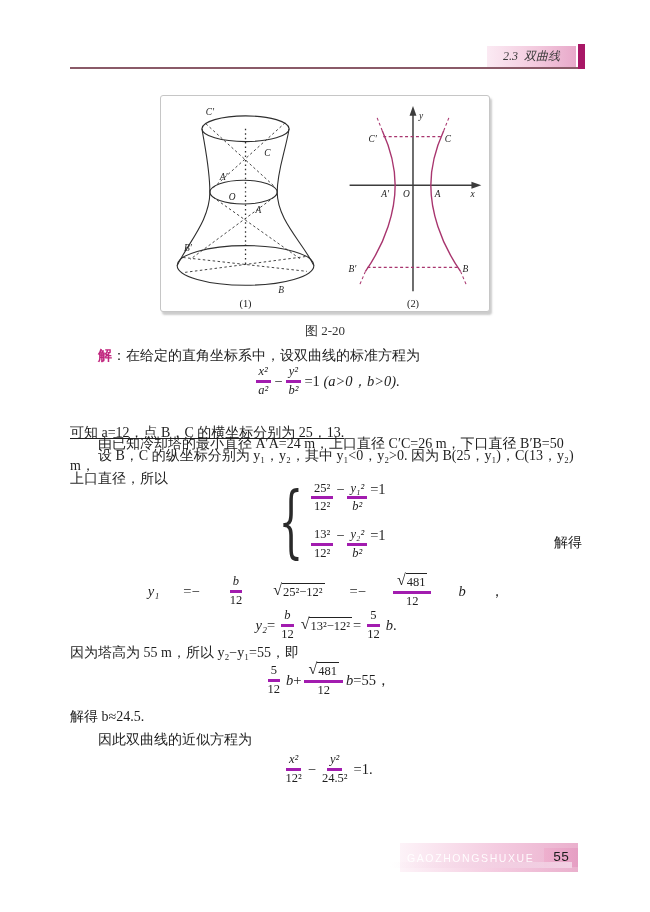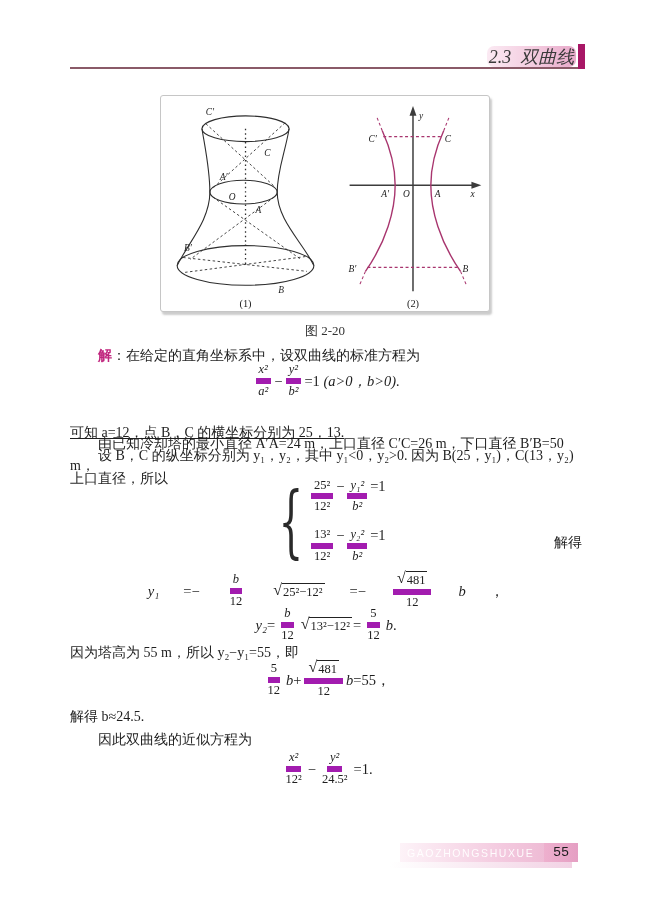--- a/index.html
+++ b/index.html
@@ -4,21 +4,21 @@
 <style>
   html,body{margin:0;padding:0;background:#ffffff;}
   .page{position:relative;width:650px;height:912px;background:#ffffff;overflow:hidden;
         font-family:"Liberation Serif","DejaVu Serif",serif;color:#222;}
 
   
   .header-rule{position:absolute;left:70px;top:67px;width:512px;height:2px;background:#8a5a68;}
   .section-badge{position:absolute;left:487px;top:46px;width:89px;height:21px;
        background:linear-gradient(to right,#fbeaf3 0%,#f3cade 55%,#e8a9ca 100%);
        display:flex;align-items:center;justify-content:center;
-       font-style:italic;font-size:18px;color:#3a3a3a;white-space:pre;border-radius:7px;}
+       font-style:italic;font-size:12px;color:#3a3a3a;white-space:pre;}
   .badge-bar{position:absolute;left:578px;top:44px;width:7px;height:25px;background:#a81766;}
 
   
   .figure-panel{position:absolute;left:160px;top:95px;width:330px;height:217px;background:#fff;
        border:1px solid #c6c6c6;border-radius:3px;
        box-shadow:2px 3px 2px rgba(110,110,110,.35);
        display:flex;justify-content:space-around;align-items:flex-start;padding-top:5px;box-sizing:border-box;}
   .figure-panel svg text{font-family:"Liberation Serif","DejaVu Serif",serif;font-style:italic;
        font-size:9.5px;fill:#222;}
   .figure-panel svg text.plain{font-style:normal;font-size:10.5px;}
@@ -29,33 +29,33 @@
   .indent{text-indent:28px;}
   .sol{color:#c0267e;font-weight:bold;}
 
   
   .eq{position:absolute;left:70px;width:512px;display:flex;align-items:center;justify-content:center;
       font-size:14.5px;color:#1e1e1e;}
   .tok{white-space:pre;}
   .it{font-style:italic;}
   .frac{display:inline-flex;flex-direction:column;align-items:center;margin:0 3px;
         font-size:12.5px;line-height:1.25;}
-  .frac .num{border-bottom:6px solid #a21caf;padding:0 3px;display:inline-flex;align-items:flex-end;justify-content:center;}
+  .frac .num{border-bottom:3px solid #a21caf;padding:0 3px;display:inline-flex;align-items:flex-end;justify-content:center;}
   .frac .den{padding:0 3px;}
   .rad{display:inline-flex;align-items:flex-start;margin:0 1px;}
   .radsign{font-size:16px;line-height:1;font-style:normal;transform:translateY(-1px);}
   .radbody{border-top:1px solid #222;padding:1px 2px 0 1px;font-size:12.5px;}
   .sys{position:absolute;left:70px;width:512px;display:flex;align-items:center;justify-content:center;}
   .brace{font-family:"DejaVu Serif",serif;font-size:78px;font-weight:300;color:#2a2a2a;
          transform:scaleX(0.5);line-height:0.85;margin-right:-8px;}
   .sys-rows{display:flex;flex-direction:column;gap:12px;}
   .sys-row{display:flex;align-items:flex-start;font-size:14.5px;}
 
   
-  .footer-bar{position:absolute;left:400px;top:843px;width:178px;height:19px;
+  .footer-bar{position:absolute;left:400px;top:843px;width:178px;height:29px;
        background:linear-gradient(to right,#fdf3f8 0%,#f4cbe0 55%,#eab0cd 100%);
        display:flex;align-items:center;}
   .watermark{font-family:"Liberation Sans","DejaVu Sans",sans-serif;font-size:10.5px;
        color:rgba(255,255,255,0.92);letter-spacing:1.6px;padding-left:7px;flex:1;}
   .page-num{width:34px;height:19px;background:linear-gradient(to right,#eeb0ce,#e59fc3);
        display:flex;align-items:center;justify-content:center;
        font-family:Liberation Mono, monospace;font-size:13.5px;color:#1c1c1c;}
   .footer-shadow{position:absolute;left:390px;top:862px;width:182px;height:6px;
        background:linear-gradient(to right,rgba(250,235,244,0),#f2d2e4);}
 </style>

